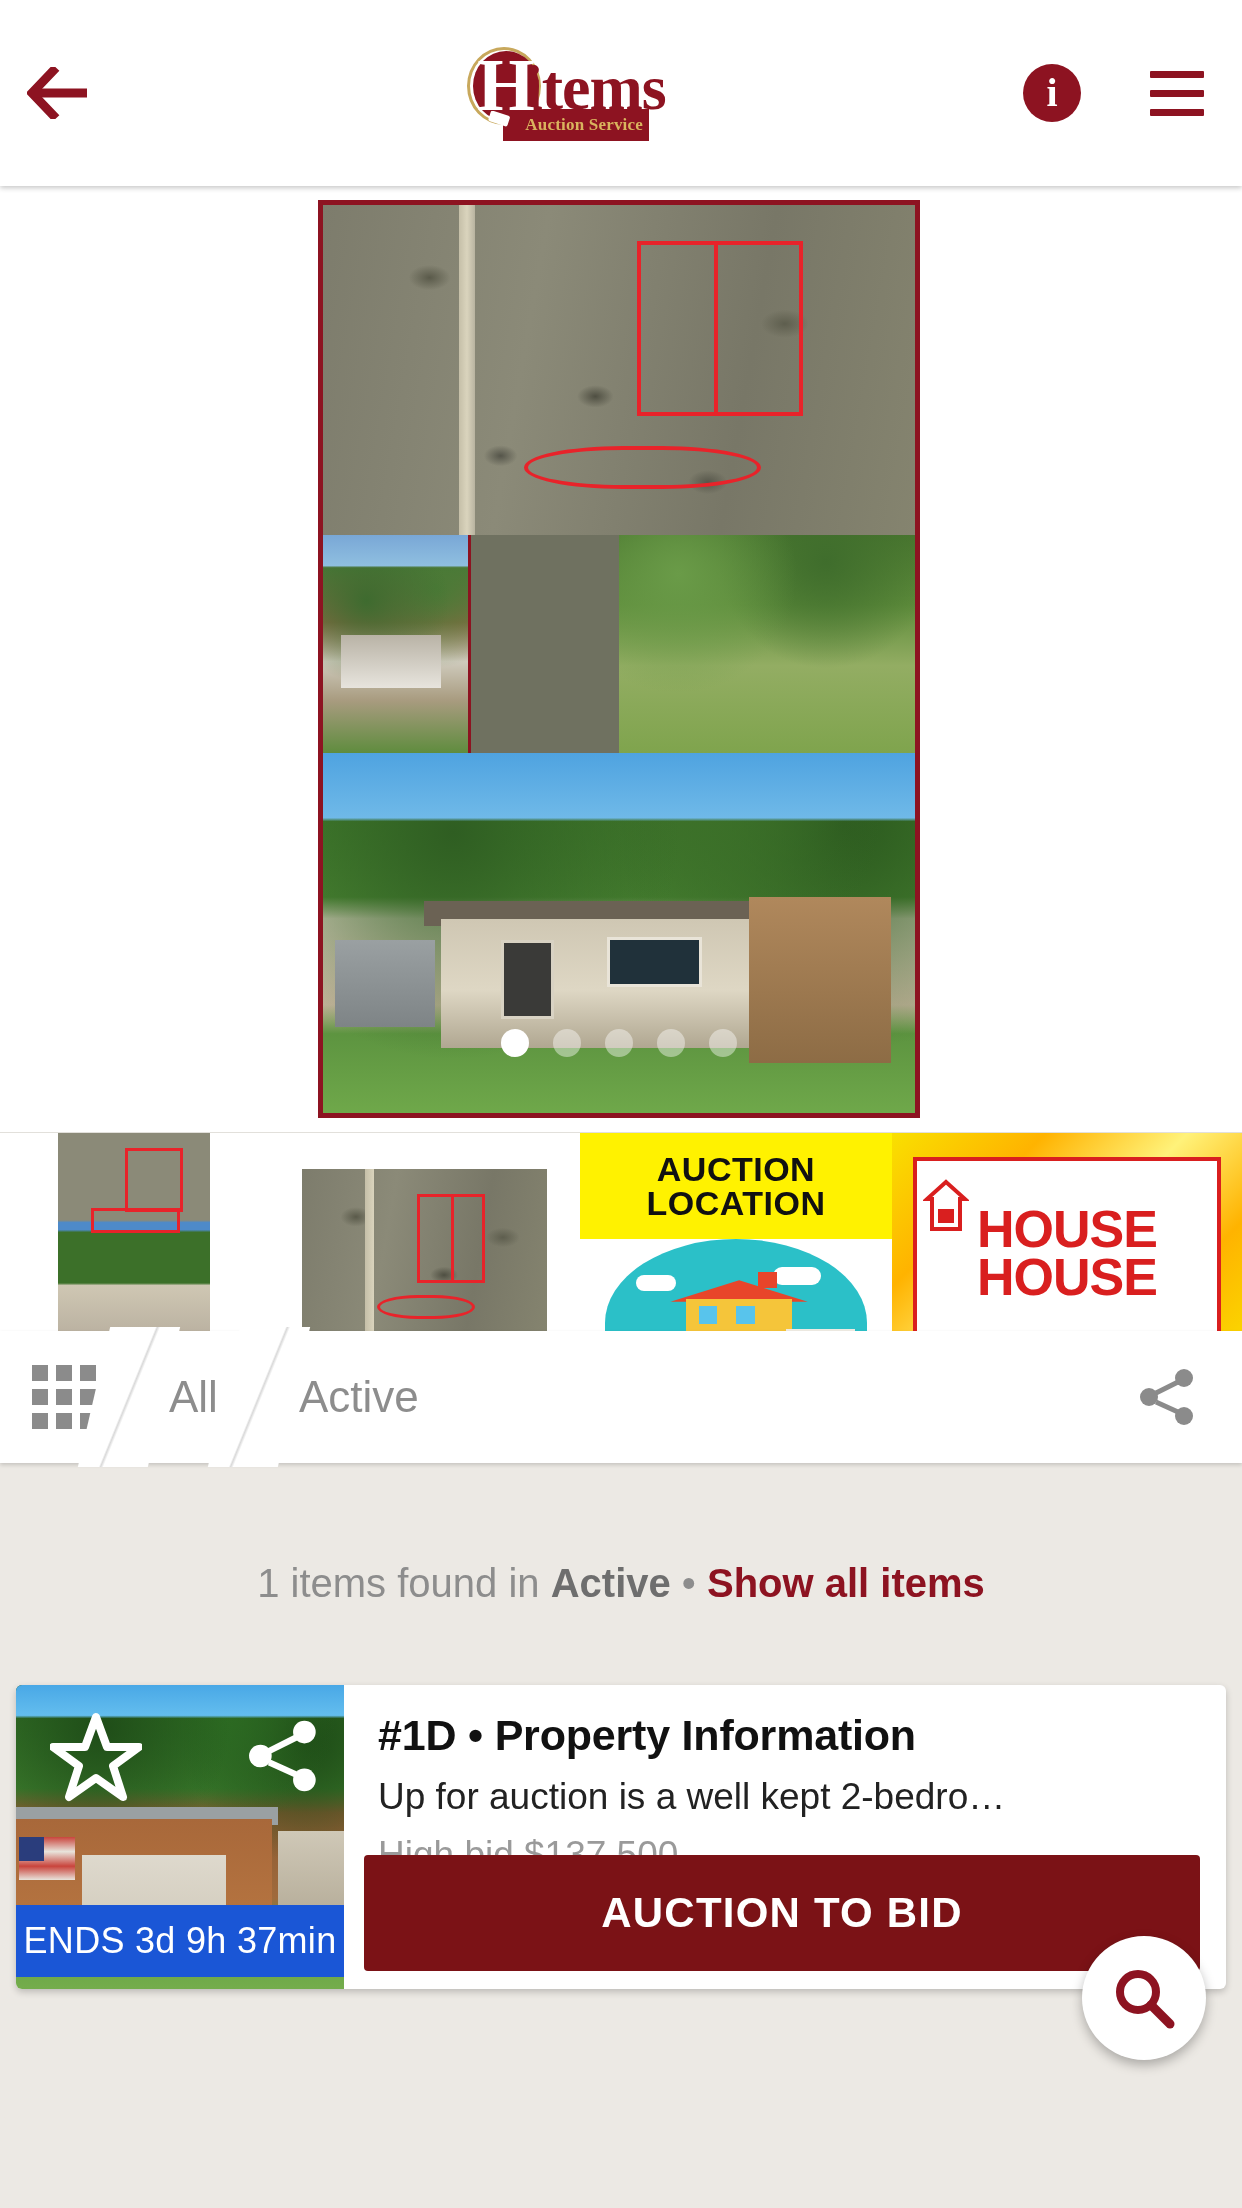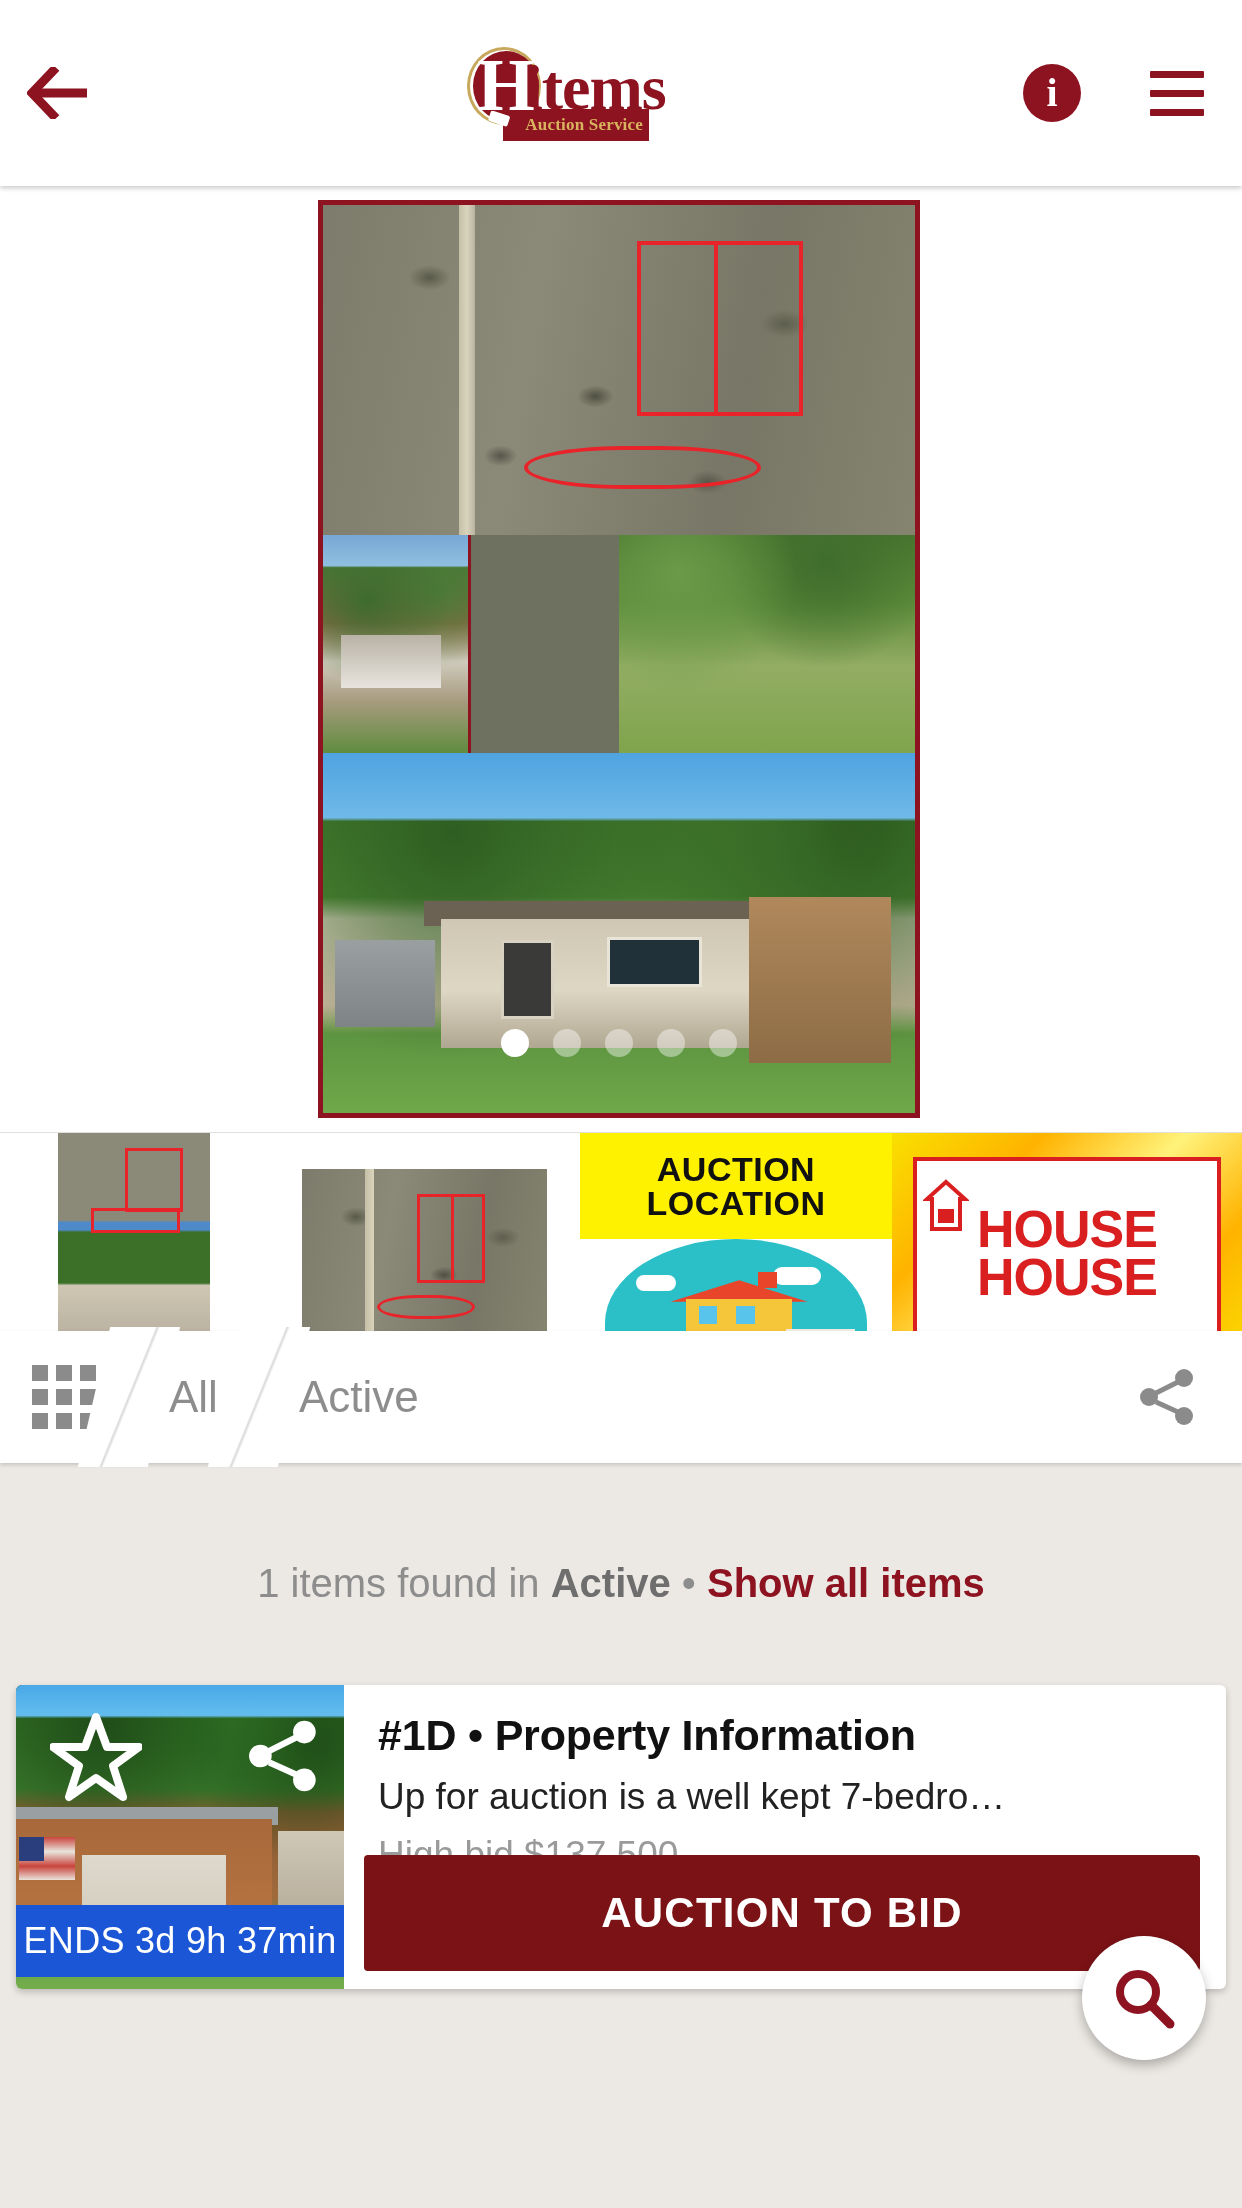--- a/index.html
+++ b/index.html
@@ -566,21 +566,21 @@
           <circle cx="48" cy="50" r="9" fill="#ffffff"></circle>
           <line x1="20" y1="27" x2="42" y2="16" stroke="#ffffff" stroke-width="5"></line>
           <line x1="20" y1="36" x2="42" y2="46" stroke="#ffffff" stroke-width="5"></line>
         </svg>
 
         <div class="ends-badge">ENDS 3d 9h 37min</div>
       </div>
 
       <div class="card-body">
         <div class="card-title">#1D • Property Information</div>
-        <div class="card-desc">Up for auction is a well kept 7-bedro…</div>
+        <div class="card-desc">Up for auction is a well kept 2-bedro…</div>
         <div class="card-bid">High bid $137,500</div>
         <button class="bid-btn">AUCTION TO BID</button>
       </div>
     </div>
 
     <div class="fab">
       <svg width="68" height="68" viewBox="0 0 68 68">
         <circle cx="28" cy="28" r="18" fill="none" stroke="#8d1321" stroke-width="8"></circle>
         <line x1="41" y1="41" x2="60" y2="60" stroke="#8d1321" stroke-width="9" stroke-linecap="round"></line>
       </svg>

